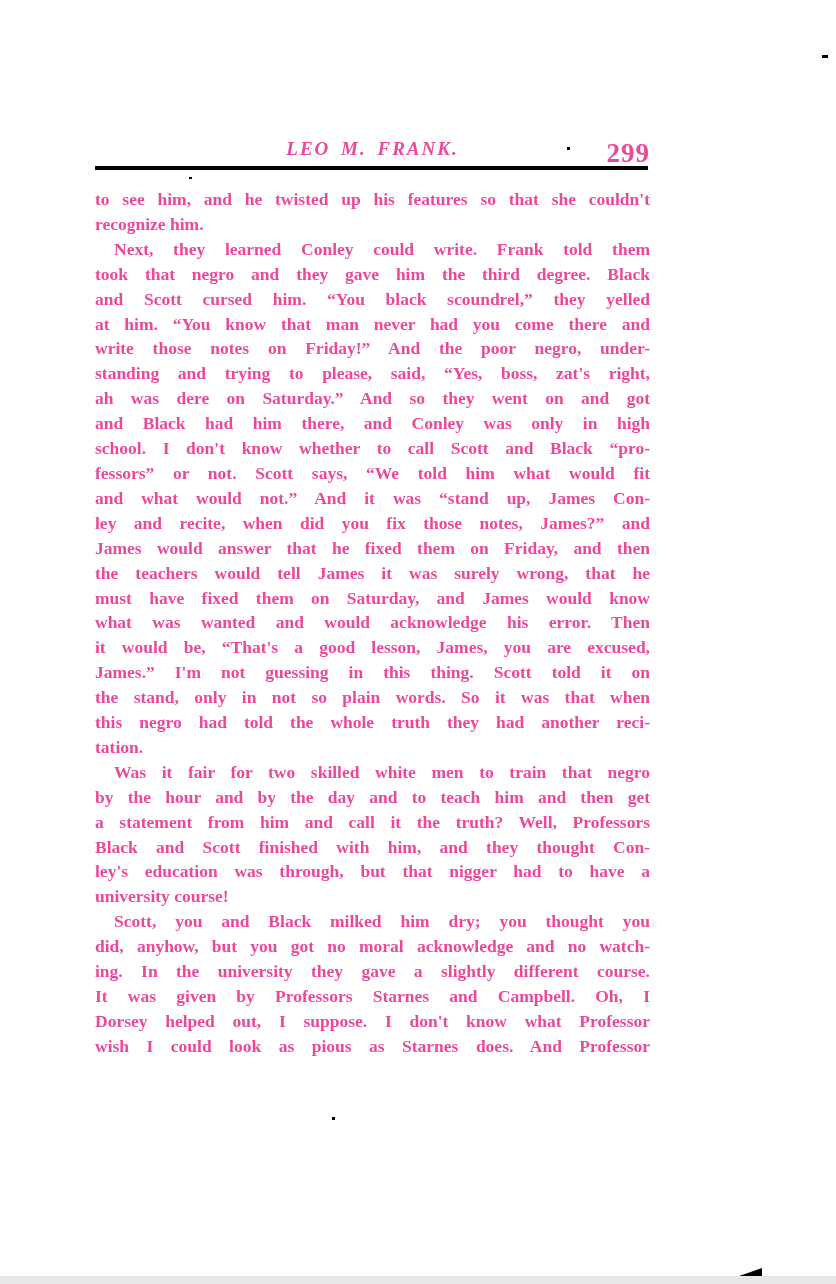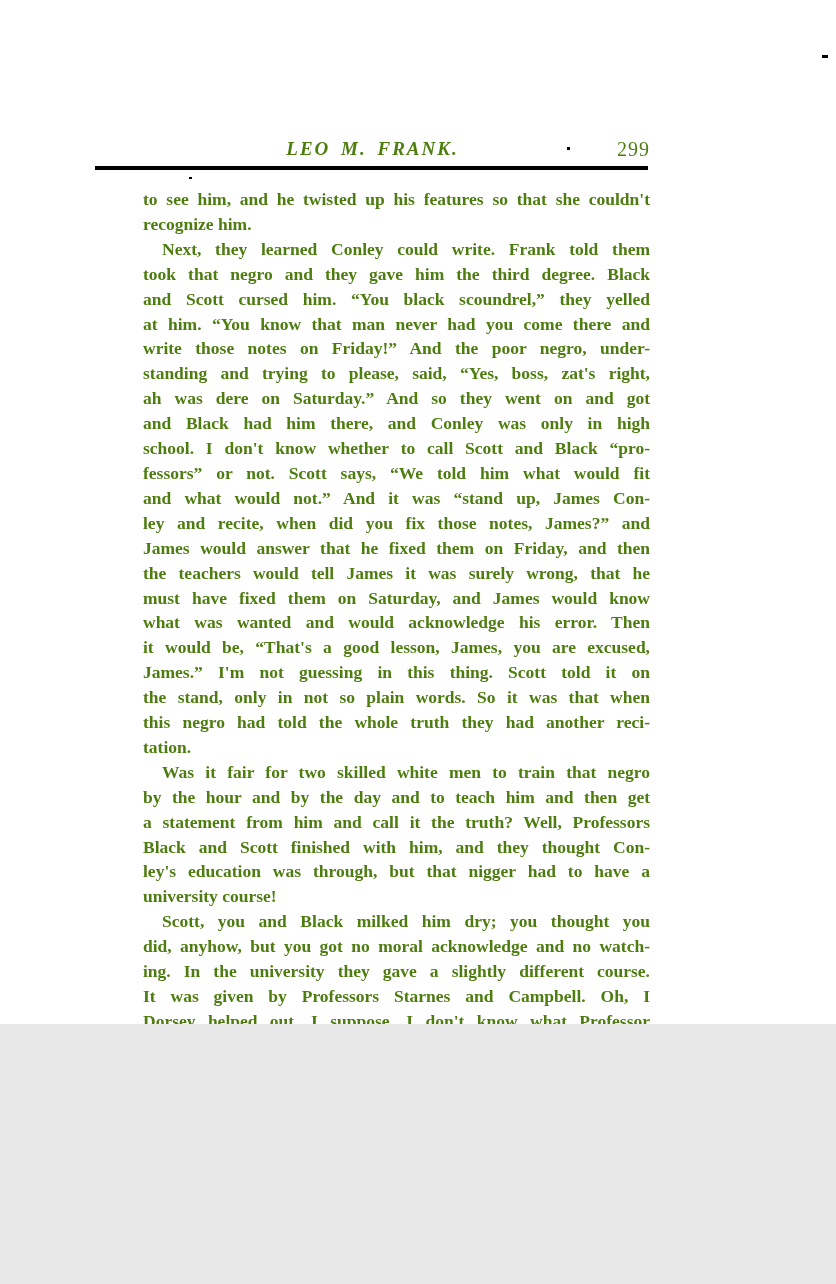--- a/index.html
+++ b/index.html
@@ -1,23 +1,23 @@
 <!DOCTYPE html>
 <html><head>
 <meta charset="utf-8">
 <style>
   html, body { margin: 0; padding: 0; background: #e8e8e8; }
   .page {
     position: relative;
     width: 836px;
-    height: 1024px;
+    height: 1276px;
     background: #ffffff;
     overflow: hidden;
     font-family: "Liberation Serif", "DejaVu Serif", serif;
-    color: #4d7c0f;
+    color: #ec4899;
     -webkit-font-smoothing: antialiased;
   }
   .running-head-row {
     position: absolute;
     left: 95px;
     top: 138px;
     width: 555px;
     height: 26px;
   }
   .running-head {
@@ -27,22 +27,22 @@
     font-style: italic;
     font-weight: bold;
     font-size: 19px;
     letter-spacing: 2px;
     word-spacing: 4px;
   }
   .page-number {
     position: absolute;
     right: 0;
     top: 0;
-    font-weight: normal;
-    font-size: 20px;
+    font-weight: bold;
+    font-size: 27px;
     letter-spacing: 1px;
     font-style: normal;
   }
   .head-rule {
     position: absolute;
     left: 95px;
     top: 166px;
     width: 553px;
     height: 4px;
     background: #000;
@@ -54,21 +54,20 @@
     width: 555px;
     font-size: 17.5px;
     font-weight: bold;
     line-height: 24.9px;
   }
   .paragraph { margin: 0; }
   .line {
     text-align: justify;
     text-align-last: justify;
     white-space: normal;
-    margin-left: 48px;
   }
   .line.flush { text-align-last: left; }
   .line.indent { text-indent: 19px; }
   
   .speck { position: absolute; background: #000; }
   .speck-top-right   { left: 822px; top: 55px;  width: 6px; height: 3px; }
   .speck-header      { left: 567px; top: 147px; width: 3px; height: 3px; }
   .speck-under-rule  { left: 189px; top: 177px; width: 3px; height: 2px; }
   .speck-bottom      { left: 332px; top: 1117px; width: 3px; height: 3px; }
   .corner-mark {

